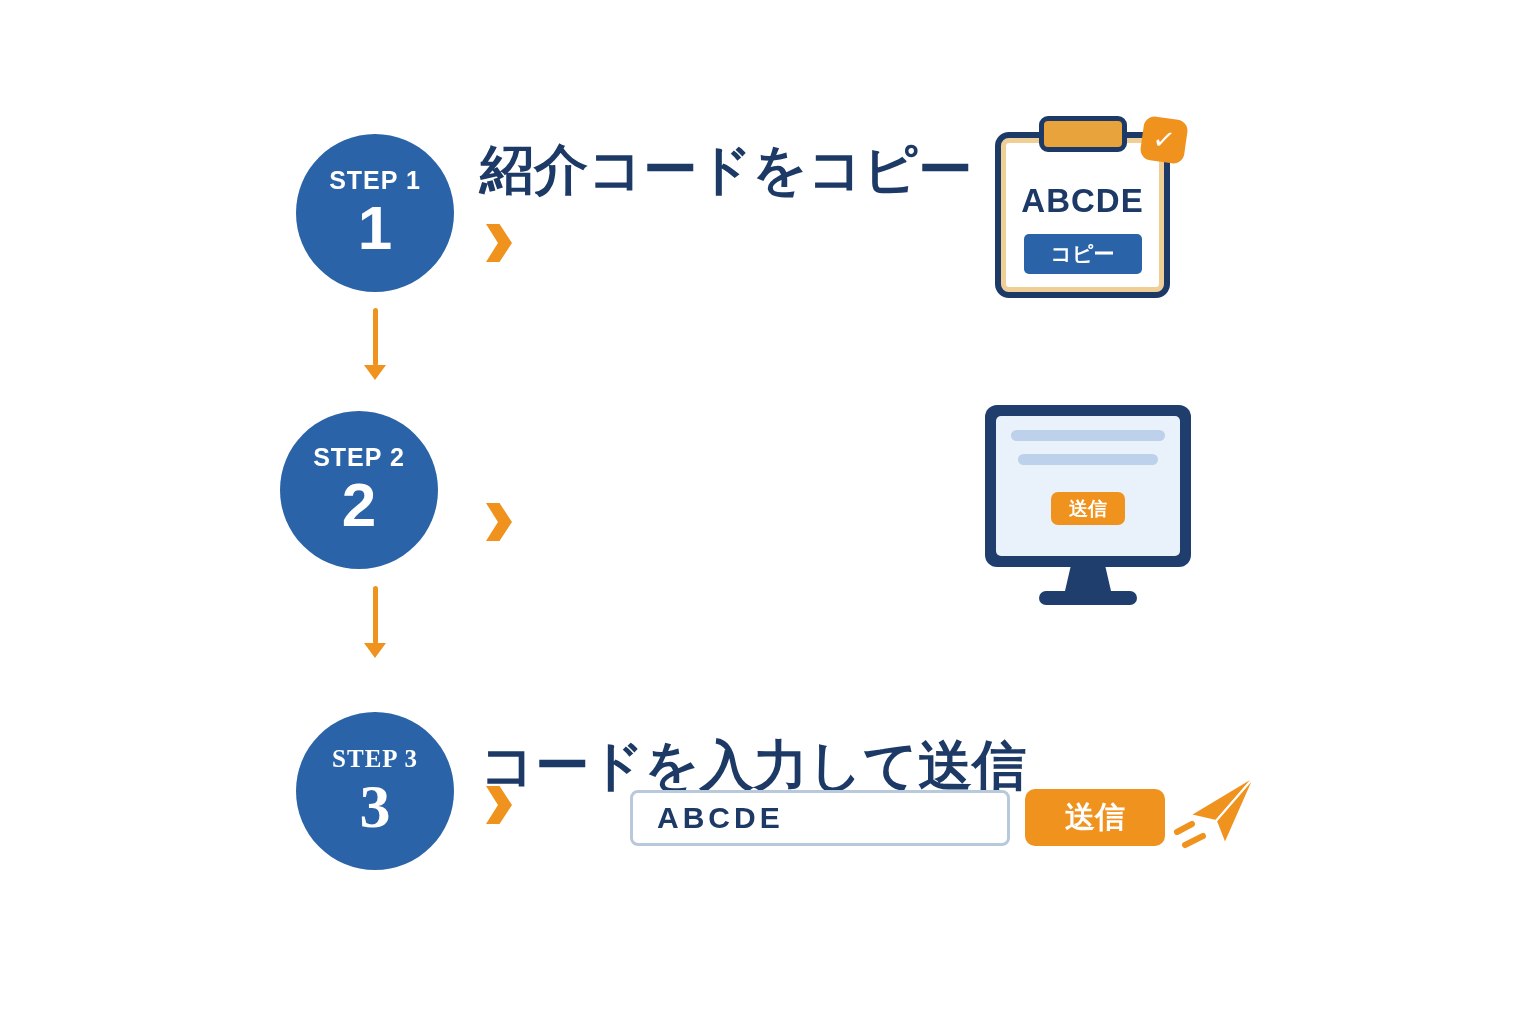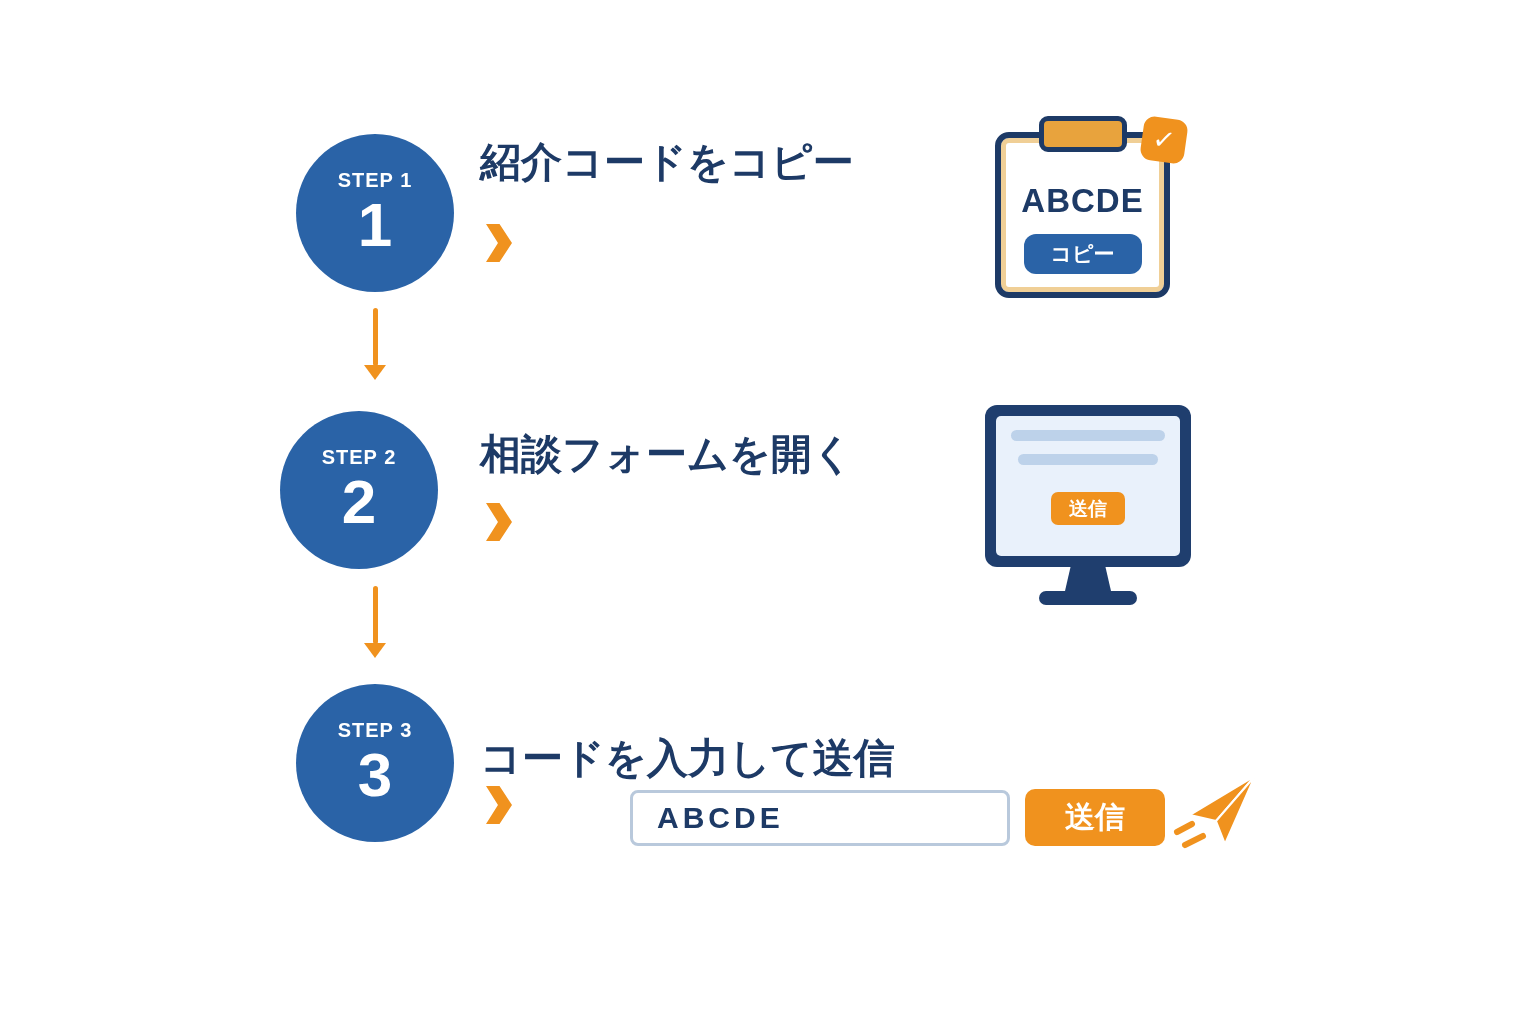--- a/index.html
+++ b/index.html
@@ -12,27 +12,27 @@
   .canvas { position: absolute; inset: 0; background: #ffffff; }
 
   
   .step-circle {
     position: absolute; width: 158px; height: 158px; border-radius: 50%;
     background: #2a63a7; color: #ffffff;
     display: flex; flex-direction: column; align-items: center; justify-content: center;
   }
   .step-circle.s1 { left: 296px; top: 134px; }
   .step-circle.s2 { left: 280px; top: 411px; }
-  .step-circle.s3 { left: 296px; top: 684px; }
-  .step-label { font-size: 20px; font-weight: bold; letter-spacing: 1px; line-height: 1; }
+  .step-circle.s3 { left: 296px; top: 712px; font-family: Liberation Serif, serif; }
+  .step-label { font-size: 25px; font-weight: bold; letter-spacing: 1px; line-height: 1; }
   .step-number { font-size: 62px; font-weight: bold; line-height: 1; margin-top: 4px; }
 
   
   .step-title {
-    position: absolute; font-size: 41px; font-weight: 800; color: #1d3a66;
+    position: absolute; font-size: 54px; font-weight: 800; color: #1d3a66;
     white-space: nowrap; line-height: 1.1;
   }
   .step-title.t1 { left: 480px; top: 140px; }
   .step-title.t2 { left: 480px; top: 432px; }
   .step-title.t3 { left: 480px; top: 708px; margin-top: 28px; }
 
   
   .chevron {
     position: absolute; width: 26px; height: 38px; background: #f0921e;
     clip-path: polygon(0 0, 52% 0, 100% 50%, 52% 100%, 0 100%, 46% 50%);
@@ -69,21 +69,21 @@
     color: #ffffff; font-size: 27px; font-weight: bold;
     display: flex; align-items: center; justify-content: center;
   }
   .clip-code {
     position: absolute; top: 44px; width: 100%; text-align: center;
     font-size: 33px; font-weight: 800; color: #1d3a66; letter-spacing: 1px;
   }
   .copy-btn {
     position: absolute; top: 96px; left: 50%; transform: translateX(-50%);
     width: 118px; height: 40px; background: #2a63a7; color: #ffffff;
-    border: none; border-radius: 12px; font-size: 21px; font-weight: bold;
+    border: none; border-radius: 5px; font-size: 21px; font-weight: bold;
     font-family: inherit; cursor: pointer;
   }
 
   
   .monitor { position: absolute; left: 985px; top: 405px; width: 206px; }
   .monitor-frame {
     width: 206px; height: 162px; background: #1f3e6e; border-radius: 12px; padding: 11px;
   }
   .screen {
     width: 100%; height: 100%; background: #e9f1fb; border-radius: 5px;
@@ -140,21 +140,20 @@
 
   <div class="down-arrow a1">
     <div class="shaft"></div>
       <div class="head"></div>
   </div>
 
   <div class="step-circle s2">
     <span class="step-label">STEP 2</span>
     <span class="step-number">2</span>
   </div>
-  <div class="step-title t2">相談フォームを開く</div>
   <div class="chevron c2"></div>
 
   <div class="monitor">
     <div class="monitor-frame">
       <div class="screen">
         <div class="line l1"></div>
         <div class="line l2"></div>
         <button class="screen-send-btn">送信</button>
       </div>
     </div>

